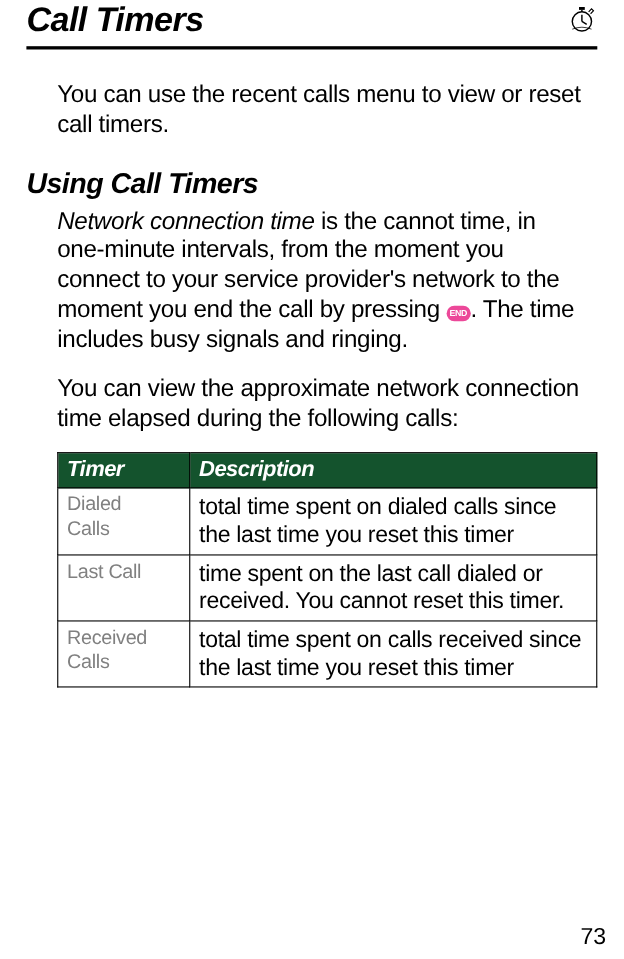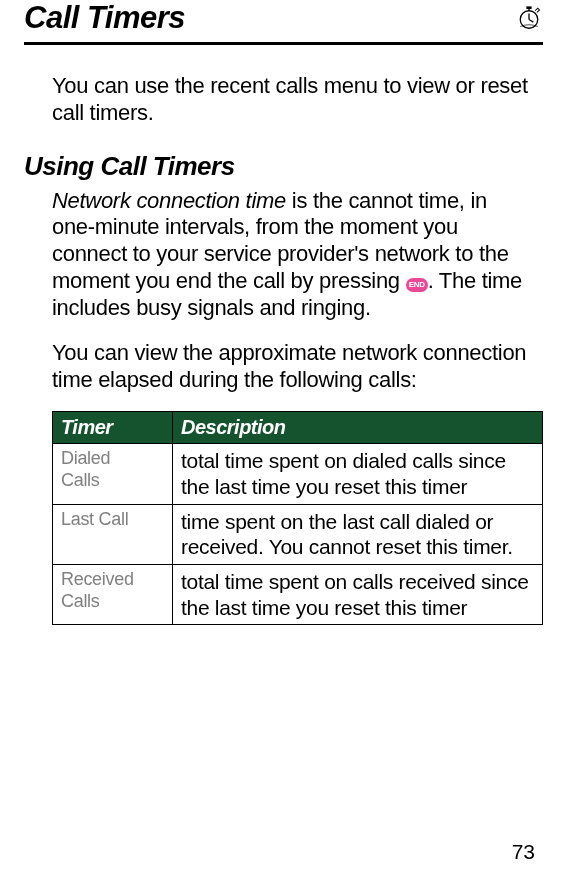--- a/index.html
+++ b/index.html
@@ -109,21 +109,21 @@
     font-family: "Courier New", monospace;
     color: #808080;
     font-size: 18px;
     letter-spacing: 0;
     width: 120px;
     white-space: pre-line;
   }
   .page-num {
     position: absolute;
     bottom: 8px;
-    right: 32px;
+    right: 16px;
     font-size: 21px;
     font-family: "Myriad Pro Condensed","Arial Narrow",Arial,sans-serif;
   }
 </style>
 </head>
 <body>
 
 <div class="page">
   <div class="header-row">
     <h1 class="title">Call Timers</h1>

